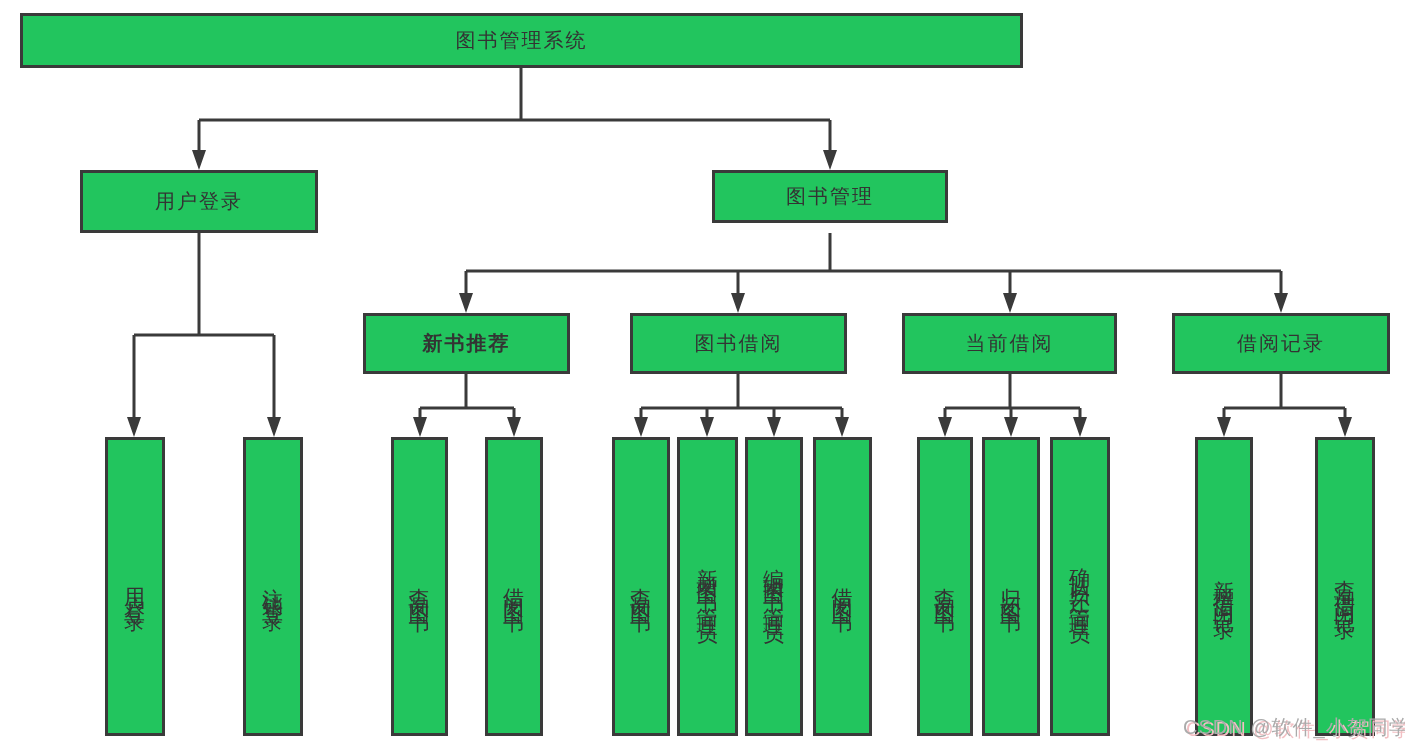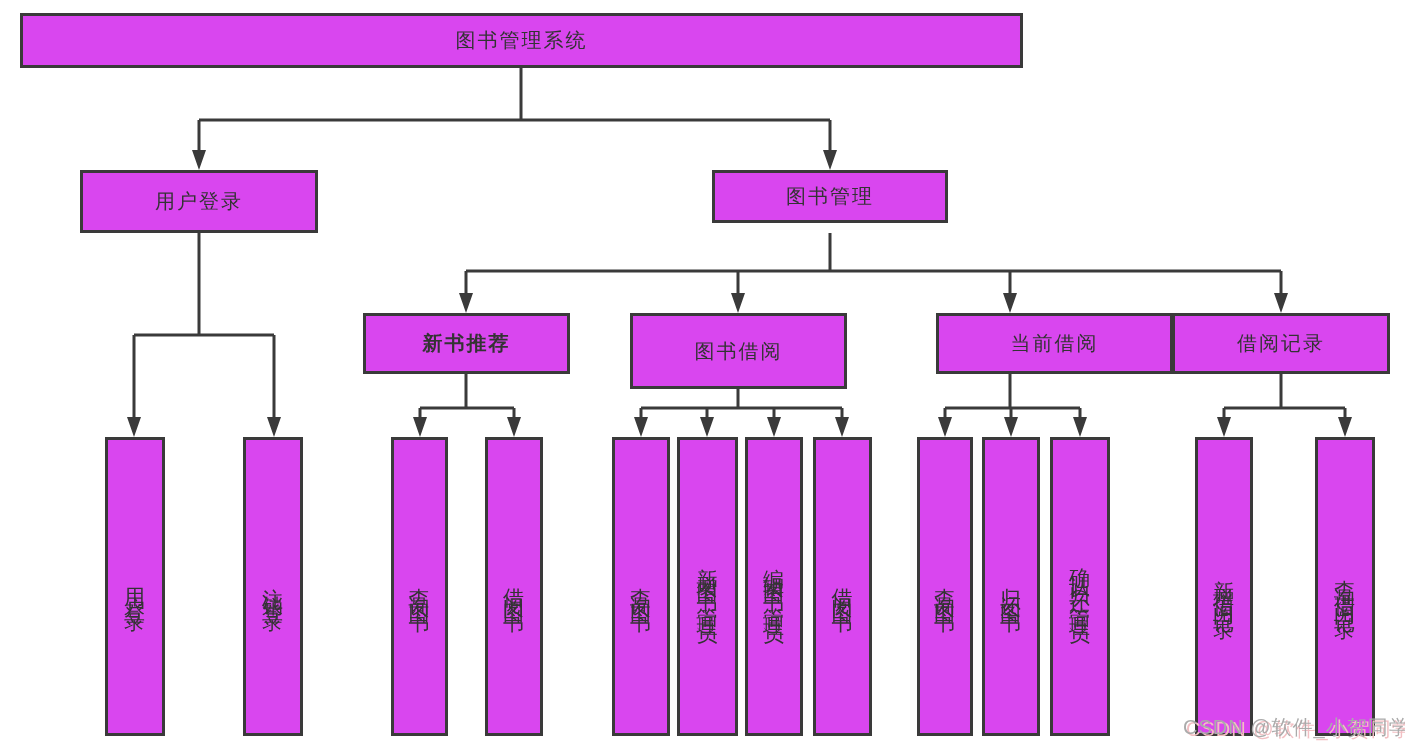--- a/index.html
+++ b/index.html
@@ -18,21 +18,21 @@
   #wires {
     position: absolute;
     left: 0;
     top: 0;
     pointer-events: none;
   }
   .node {
     position: absolute;
     box-sizing: border-box;
     border: 3px solid #3a3a3a;
-    background: #d946ef;
+    background: #22c55e;
     color: #333333;
     display: flex;
     align-items: center;
     justify-content: center;
     font-size: 20px;
     letter-spacing: 2px;
     text-align: center;
   }
   .node.h {
     white-space: nowrap;
@@ -91,22 +91,22 @@
                M1338 417 L1352 417 L1345 437 Z"></path>
     </g>
   </svg>
 
   <div class="node h" style="left:20px; top:13px; width:1003px; height:55px;">图书管理系统</div>
 
   <div class="node h" style="left:80px; top:170px; width:238px; height:63px;">用户登录</div>
   <div class="node h" style="left:712px; top:170px; width:236px; height:53px;">图书管理</div>
 
   <div class="node h" style="left:363px; top:313px; width:207px; height:61px;font-weight:bold;">新书推荐</div>
-  <div class="node h" style="left:630px; top:313px; width:217px; height:76px;">图书借阅</div>
-  <div class="node h" style="left:936px; top:313px; width:237px; height:61px;">当前借阅</div>
+  <div class="node h" style="left:630px; top:313px; width:217px; height:61px;">图书借阅</div>
+  <div class="node h" style="left:902px; top:313px; width:215px; height:61px;">当前借阅</div>
   <div class="node h" style="left:1172px; top:313px; width:218px; height:61px;">借阅记录</div>
 
   <div class="node v" style="left:105px; top:437px; width:60px; height:299px;">用户登录</div>
   <div class="node v" style="left:243px; top:437px; width:60px; height:299px;">注销登录</div>
 
   <div class="node v" style="left:391px; top:437px; width:57px; height:299px;">查询图书</div>
   <div class="node v" style="left:485px; top:437px; width:58px; height:299px;">借阅图书</div>
 
   <div class="node v" style="left:612px; top:437px; width:58px; height:299px;">查询图书</div>
   <div class="node v" style="left:677px; top:437px; width:61px; height:299px;">新增图书（管理员）</div>

